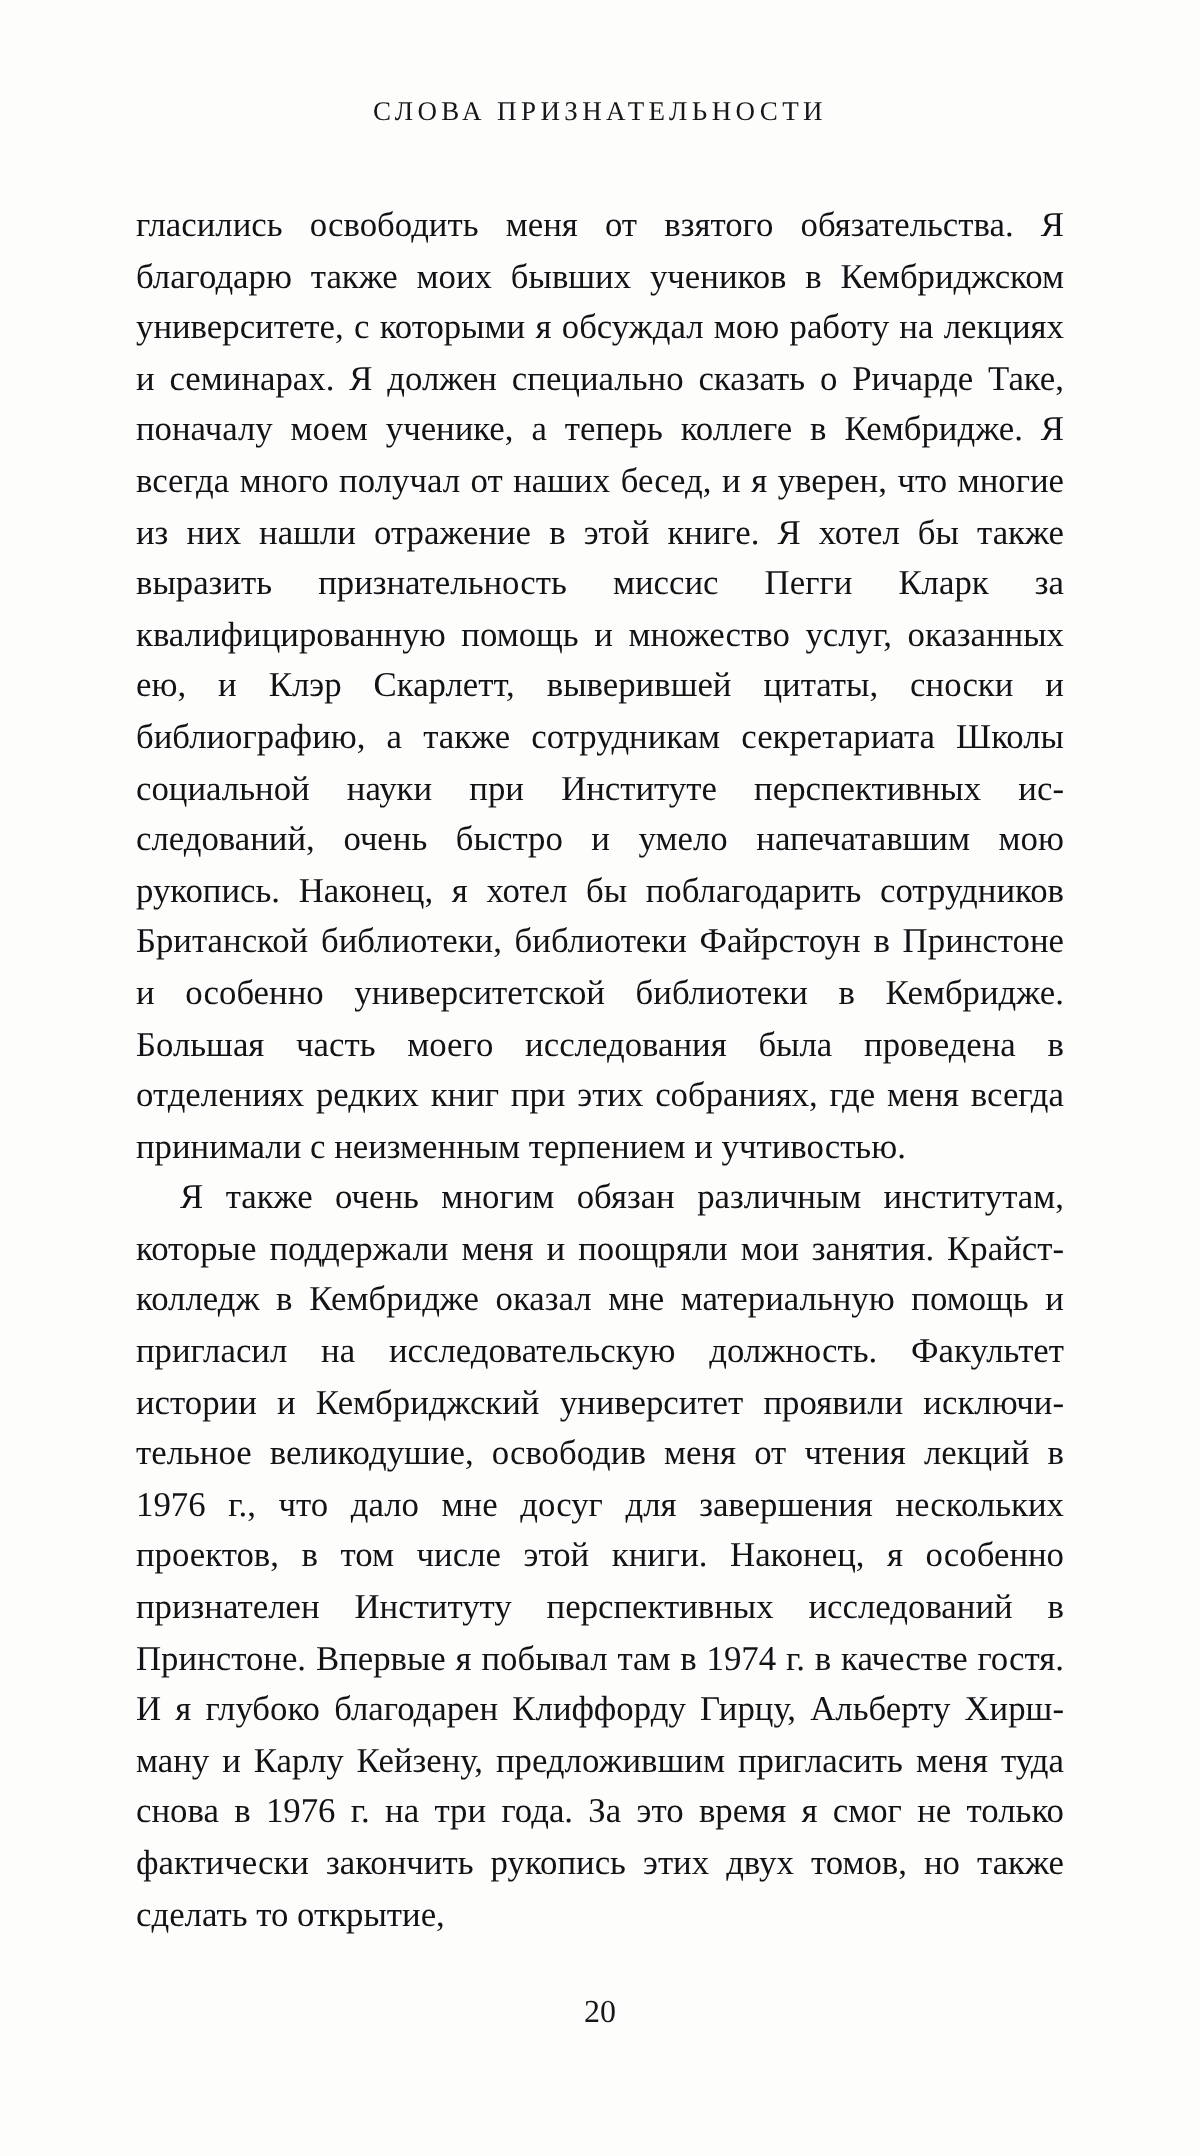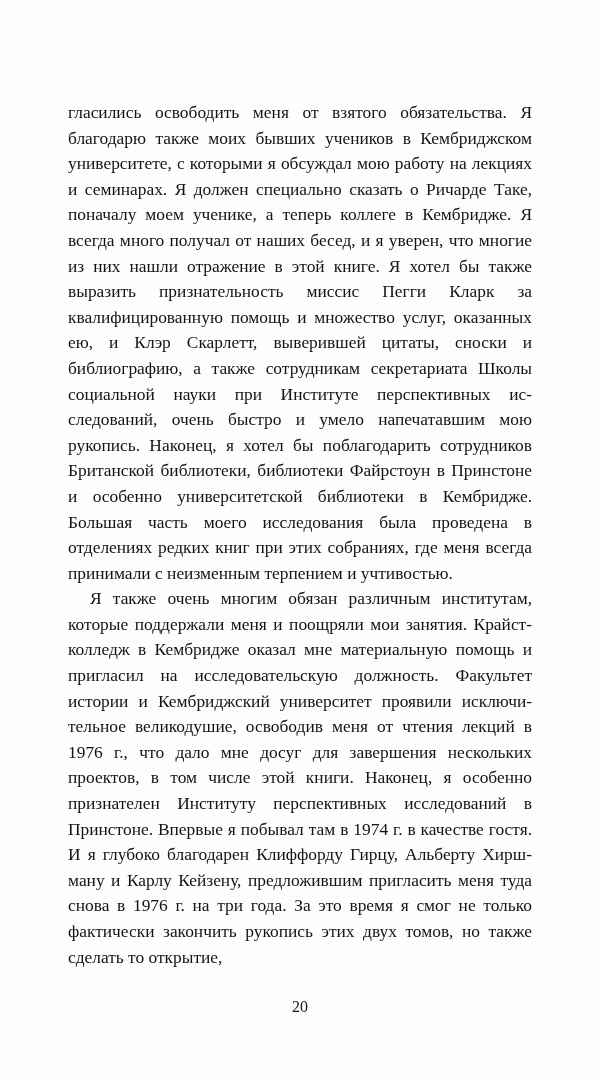--- a/index.html
+++ b/index.html
@@ -63,20 +63,21 @@
     text-align: center;
     font-size: 16px;
     color: #17161a;
   }
 </style>
 </head>
 <body>
 
 <div class="page">
 
+  <div class="running-head">Слова признательности</div>
 
   <div class="text-block">
     <p class="para">гласились освободить меня от взятого обязатель­ства. Я благодарю также моих бывших учеников в Кембриджском университете, с которыми я обсуж­дал мою работу на лекциях и семинарах. Я дол­жен специально сказать о Ричарде Таке, понача­лу моем ученике, а теперь коллеге в Кембридже. Я всегда много получал от наших бесед, и я уверен, что многие из них нашли отражение в этой книге. Я хотел бы также выразить признательность мис­сис Пегги Кларк за квалифицированную помощь и множество услуг, оказанных ею, и Клэр Скар­летт, выверившей цитаты, сноски и библиографию, а также сотрудникам секретариата Школы соци­альной науки при Институте перспективных ис­следований, очень быстро и умело напечатавшим мою рукопись. Наконец, я хотел бы поблагодарить сотрудников Британской библиотеки, библиоте­ки Файрстоун в Принстоне и особенно универси­тетской библиотеки в Кембридже. Большая часть моего исследования была проведена в отделениях редких книг при этих собраниях, где меня всегда принимали с неизменным терпением и учтивостью.</p>
     <p class="para">Я также очень многим обязан различным инсти­тутам, которые поддержали меня и поощряли мои занятия. Крайст-колледж в Кембридже ока­зал мне материальную помощь и пригласил на ис­следовательскую должность. Факультет истории и Кембриджский университет проявили исключи­тельное великодушие, освободив меня от чтения лекций в 1976 г., что дало мне досуг для заверше­ния нескольких проектов, в том числе этой книги. Наконец, я особенно признателен Институту пер­спективных исследований в Принстоне. Впервые я побывал там в 1974 г. в качестве гостя. И я глубо­ко благодарен Клиффорду Гирцу, Альберту Хирш­ману и Карлу Кейзену, предложившим пригласить меня туда снова в 1976 г. на три года. За это время я смог не только фактически закончить рукопись этих двух томов, но также сделать то открытие,</p>
   </div>
 
   <div class="folio">20</div>
 
 </div>
 

